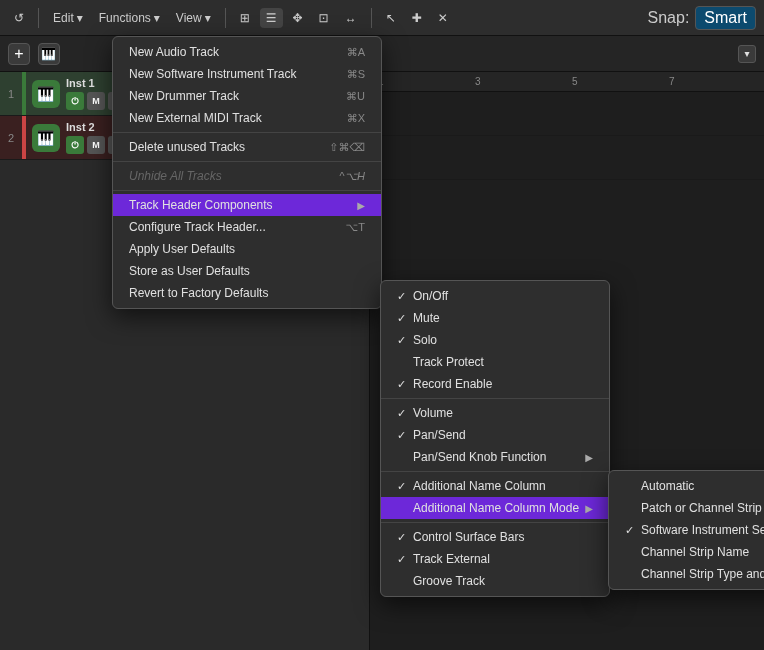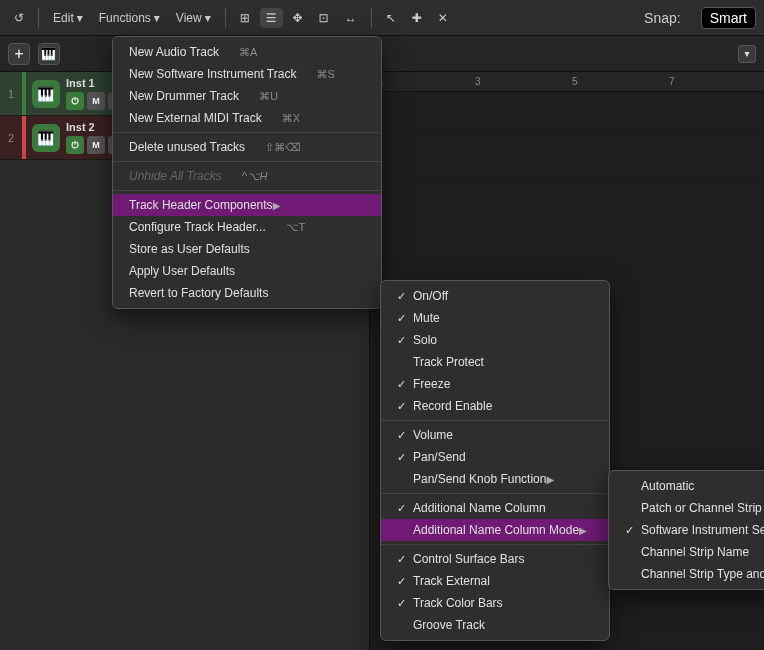--- a/index.html
+++ b/index.html
@@ -39,26 +39,26 @@
     .toolbar-divider {
       width: 1px;
       height: 20px;
       background: #555;
       margin: 0 4px;
     }
     .snap-area {
       margin-left: auto;
       display: flex;
       align-items: center;
-      gap: 20px;
+      gap: 6px;
       color: #ccc;
-      font-size: 14px;
+      font-size: 16px;
     }
     .snap-value {
-      background: #000000;
+      background: #0c4a6e;
       border: 1px solid #555;
       border-radius: 4px;
       padding: 2px 8px;
       color: #fff;
     }
 
     
     .add-track-bar {
       height: 36px;
       background: #252525;
@@ -234,27 +234,27 @@
       border: 1px solid #555;
       border-radius: 6px;
       box-shadow: 0 8px 24px rgba(0,0,0,0.6);
       padding: 4px 0;
       pointer-events: all;
     }
     .menu-item {
       padding: 4px 16px;
       display: flex;
       align-items: center;
-      justify-content: flex-start;
+      justify-content: space-between;
       cursor: pointer;
       white-space: nowrap;
       color: #e0e0e0;
       font-size: 12px;
     }
-    .menu-item.active { background: #701a75; }
+    .menu-item.active { background: #6d28d9; }
     .menu-item.disabled { color: #666; cursor: default; font-style: italic; }
     .menu-separator {
       height: 1px;
       background: #444;
       margin: 3px 0;
     }
     .menu-shortcut {
       color: #888;
       font-size: 11px;
       margin-left: 20px;
@@ -464,45 +464,42 @@
     <div class="menu-separator"></div>
     <div class="menu-item active">
       <span>Track Header Components</span>
       <span class="menu-arrow">▶</span>
     </div>
     <div class="menu-item">
       <span>Configure Track Header...</span>
       <span class="menu-shortcut">⌥T</span>
     </div>
     <div class="menu-item">
+      <span>Apply User Defaults</span>
+    </div>
+    <div class="menu-item">
       <span>Store as User Defaults</span>
     </div>
     <div class="menu-item">
-      <span>Apply User Defaults</span>
-    </div>
-    <div class="menu-item">
       <span>Revert to Factory Defaults</span>
     </div>
   </div>
 
   <div class="menu-track-header">
     <div class="menu-item">
       <span><span class="menu-check">✓</span><span>On/Off</span></span>
     </div>
     <div class="menu-item">
       <span><span class="menu-check">✓</span><span>Mute</span></span>
     </div>
     <div class="menu-item">
       <span><span class="menu-check">✓</span><span>Solo</span></span>
     </div>
     <div class="menu-item">
       <span><span class="menu-check">&nbsp;</span><span>Track Protect</span></span>
-    </div>
-    <div class="menu-item">
-      <span><span class="menu-check">✓</span><span>Freeze</span></span>
     </div>
     <div class="menu-item">
       <span><span class="menu-check">✓</span><span>Record Enable</span></span>
     </div>
     <div class="menu-separator"></div>
     <div class="menu-item">
       <span><span class="menu-check">✓</span><span>Volume</span></span>
     </div>
     <div class="menu-item">
       <span><span class="menu-check">✓</span><span>Pan/Send</span></span>
@@ -520,23 +517,20 @@
       <span class="menu-arrow">▶</span>
     </div>
     <div class="menu-separator"></div>
     <div class="menu-item">
       <span><span class="menu-check">✓</span><span>Control Surface Bars</span></span>
     </div>
     <div class="menu-item">
       <span><span class="menu-check">✓</span><span>Track External</span></span>
     </div>
     <div class="menu-item">
-      <span><span class="menu-check">✓</span><span>Track Color Bars</span></span>
-    </div>
-    <div class="menu-item">
       <span><span class="menu-check">&nbsp;</span><span>Groove Track</span></span>
     </div>
 
   </div>
 
   <div class="menu-name-mode">
     <div class="menu-item">
       <span><span class="menu-check">&nbsp;</span><span>Automatic</span></span>
     </div>
     <div class="menu-item">

